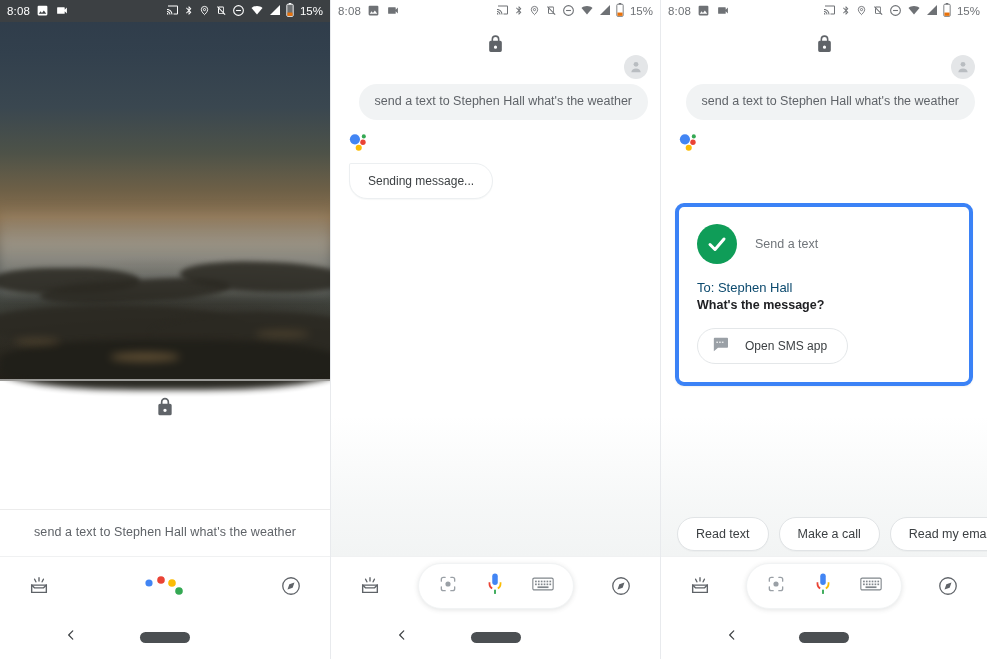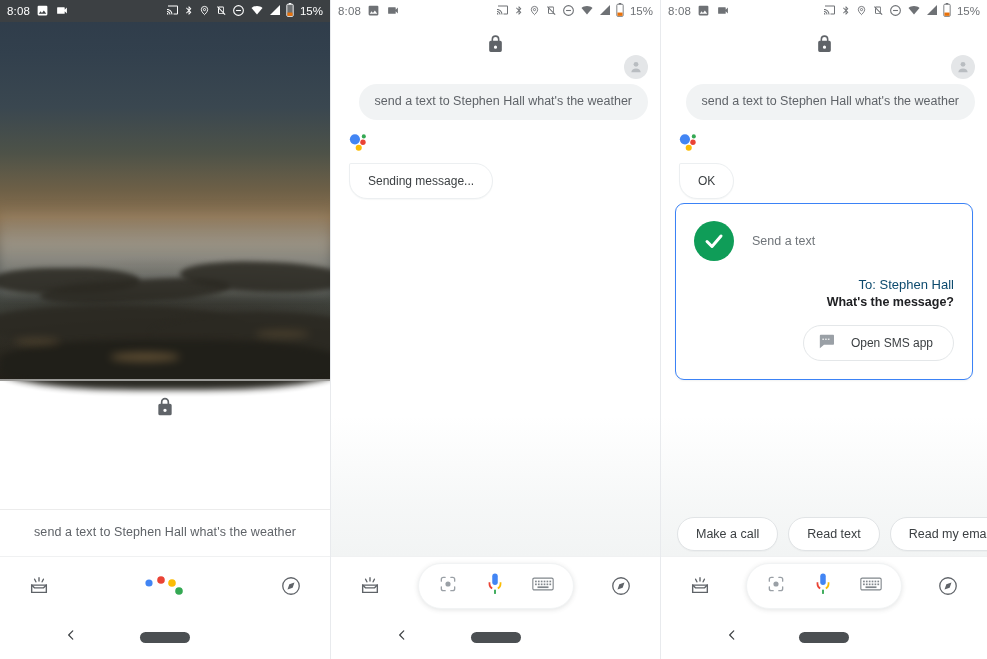--- a/index.html
+++ b/index.html
@@ -88,24 +88,23 @@
   .bubble-assist {
     background:#ffffff; border:1px solid #eceff1;
     border-radius:20px; border-top-left-radius:2px;
     padding:10px 18px; font-size:12px; color:#3c4043;
     box-shadow:0 1px 1px rgba(60,64,67,.04);
   }
 
   
   .card {
     position:absolute; left:14px; right:14px; top:203px;
-    background:#ffffff; border:1px solid #3b82f6; border-radius:9px;
+    background:#ffffff; border:4px solid #3b82f6; border-radius:9px;
     box-shadow:0 1px 2px rgba(60,64,67,.07);
     padding:17px 18px 18px 18px;
-    text-align:right;
   }
   .card-head { display:flex; align-items:center; gap:18px; }
   .check-circle {
     width:40px; height:40px; border-radius:50%; background:#0f9d58;
     display:flex; align-items:center; justify-content:center; flex:none;
   }
   .card-title { font-size:12.5px; color:#70757a; }
   .card-to { margin-top:16px; font-size:13px; color:#0c4a6e; }
   .card-msg { margin-top:3px; font-size:12.5px; color:#202124; font-weight:bold; }
   .card-btn {
@@ -537,23 +536,20 @@
         <div class="bubble-user">send a text to Stephen Hall what's the weather</div>
       </div>
       <div class="assist-row">
         <svg width="22" height="22" viewBox="0 0 26 26">
           <circle cx="7" cy="7.5" r="6" fill="#4285F4"></circle>
           <circle cx="17.5" cy="4" r="2.4" fill="#34A853"></circle>
           <circle cx="16.5" cy="11" r="3.2" fill="#EA4335"></circle>
           <circle cx="11.5" cy="17.5" r="3.6" fill="#FBBC05"></circle>
         </svg>
       </div>
-      <div class="bubble-assist-row">
-        <div class="bubble-assist">OK</div>
-      </div>
     </div>
 
     <div class="card">
       <div class="card-head">
         <div class="check-circle">
           <svg width="24" height="24" viewBox="0 0 24 24" fill="none" stroke="#fff" stroke-width="3" stroke-linecap="round" stroke-linejoin="round">
             <polyline points="5 12.5 10 17.5 19 7"></polyline>
           </svg>
         </div>
         <div class="card-title">Send a text</div>
@@ -569,22 +565,22 @@
             <rect x="11.6" y="5.6" width="2" height="1.3" fill="#fff"></rect>
           </svg>
         </span>
         <span>Open SMS app</span>
       </div>
     </div>
 
     <div class="scrim"></div>
 
     <div class="chips">
+      <div class="chip">Read text</div>
       <div class="chip">Make a call</div>
-      <div class="chip">Read text</div>
       <div class="chip">Read my emails</div>
 
     </div>
 
     <div class="bottombar">
       <div class="bb-icon">
         <svg width="22" height="22" viewBox="0 0 24 24" fill="none" stroke="#5f6368" stroke-width="1.5" stroke-linecap="round">
           <path d="M4 11h16v8H4z"></path>
             <path d="M4 11l3 3h10l3-3"></path>
           <line x1="12" y1="3" x2="12" y2="6.5"></line>

